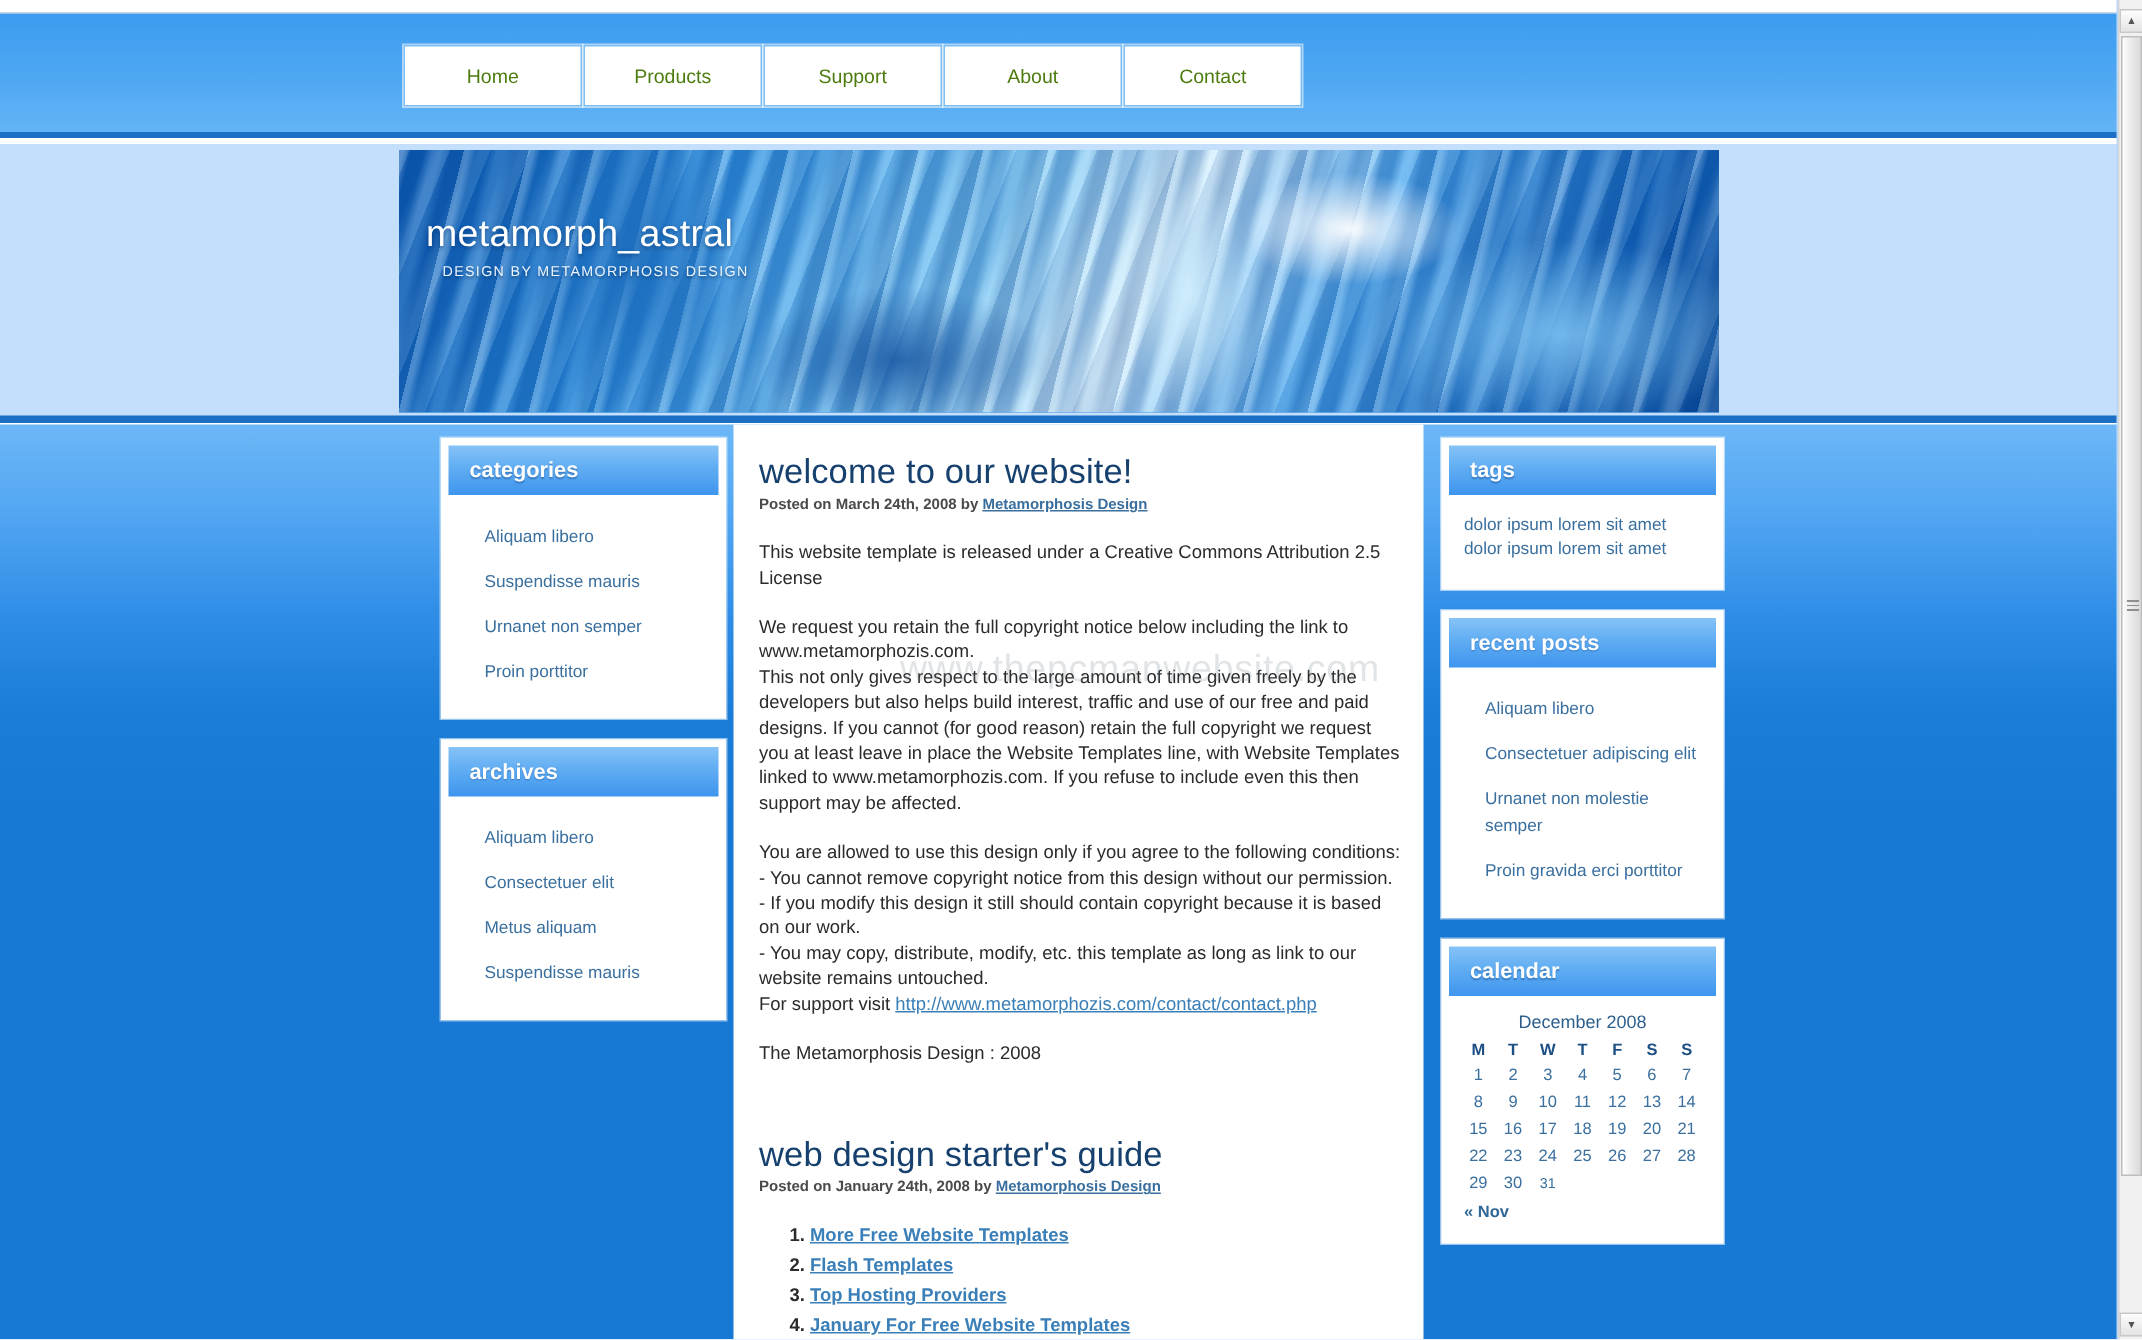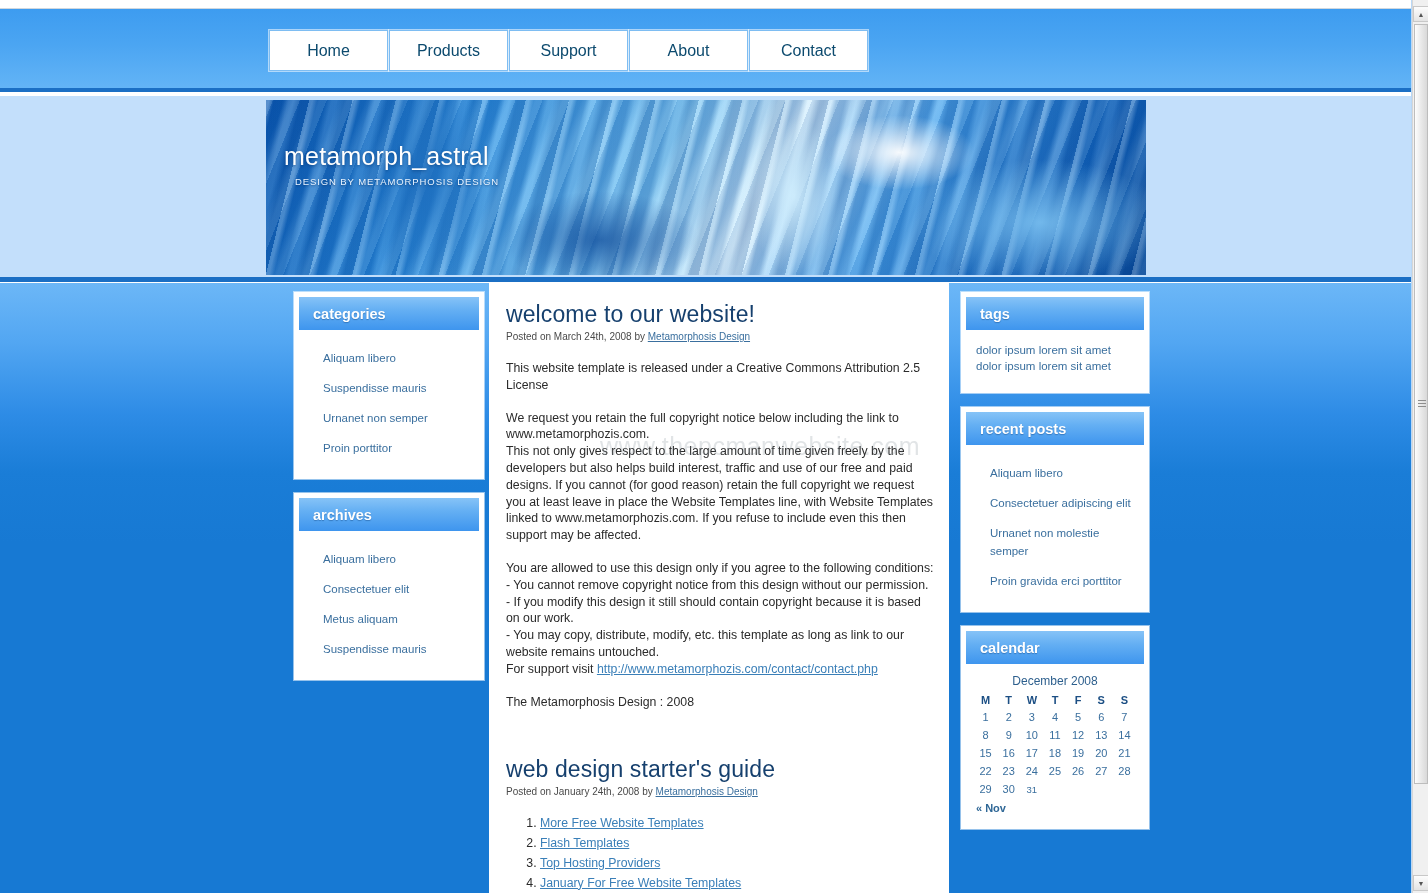--- a/index.html
+++ b/index.html
@@ -53,22 +53,22 @@
   }
   .nav-item {
     width: 119px;
     height: 41px;
     background: #ffffff;
     border: 1px solid #7ebdf2;
     box-shadow: 0 0 0 1px rgba(255,255,255,0.55);
     display: flex;
     align-items: center;
     justify-content: center;
-    color: #0c4a6e;
-    font-size: 16px;
+    color: #4d7c0f;
+    font-size: 13px;
     cursor: pointer;
     box-sizing: border-box;
   }
   .nav-item.active { background:#ffffff; }
 
   
   .banner-band {
     position: absolute;
     left: 0; top: 96px;
     width: 1412px;
@@ -197,31 +197,32 @@
     color: #16406e;
     font-size: 23px;
     font-weight: normal;
     margin: 0 0 3px 0;
     letter-spacing: .1px;
   }
   .post-meta {
     color: #4a4a4a;
     font-size: 10px;
     margin: 0 0 18px 0;
+    font-weight: bold;
   }
   .post-meta a { color:#3a6f9e; }
   .post-body {
     color: #2b2b2b;
     font-size: 12.3px;
     line-height: 16.8px;
   }
   .post-body p { margin: 0 0 16px 0; }
   .post-body a { color:#3a7fb8; }
   .post-body ol { margin: 14px 0 16px 0; padding-left: 34px; }
-  .post-body ol li { margin-bottom: 3px; }
+  .post-body ol li { margin-bottom: 3px; font-weight: bold; }
   .post-body ol li a { color:#3a7fb8; font-size:12.3px; }
   .spacer-lg { height: 30px; }
 
   
   .cal-title {
     text-align: center;
     color: #2d5f8d;
     font-size: 12px;
     padding: 6px 0 4px 0;
   }

